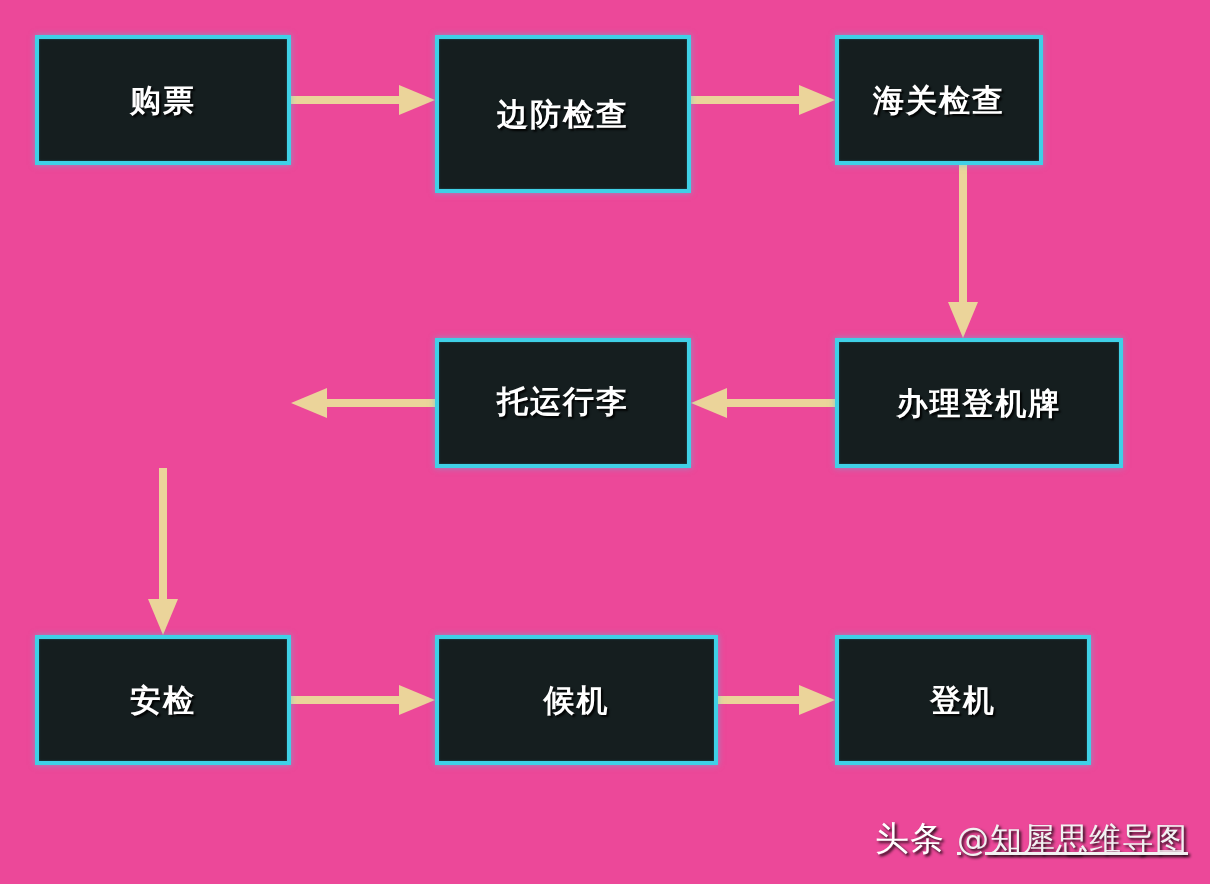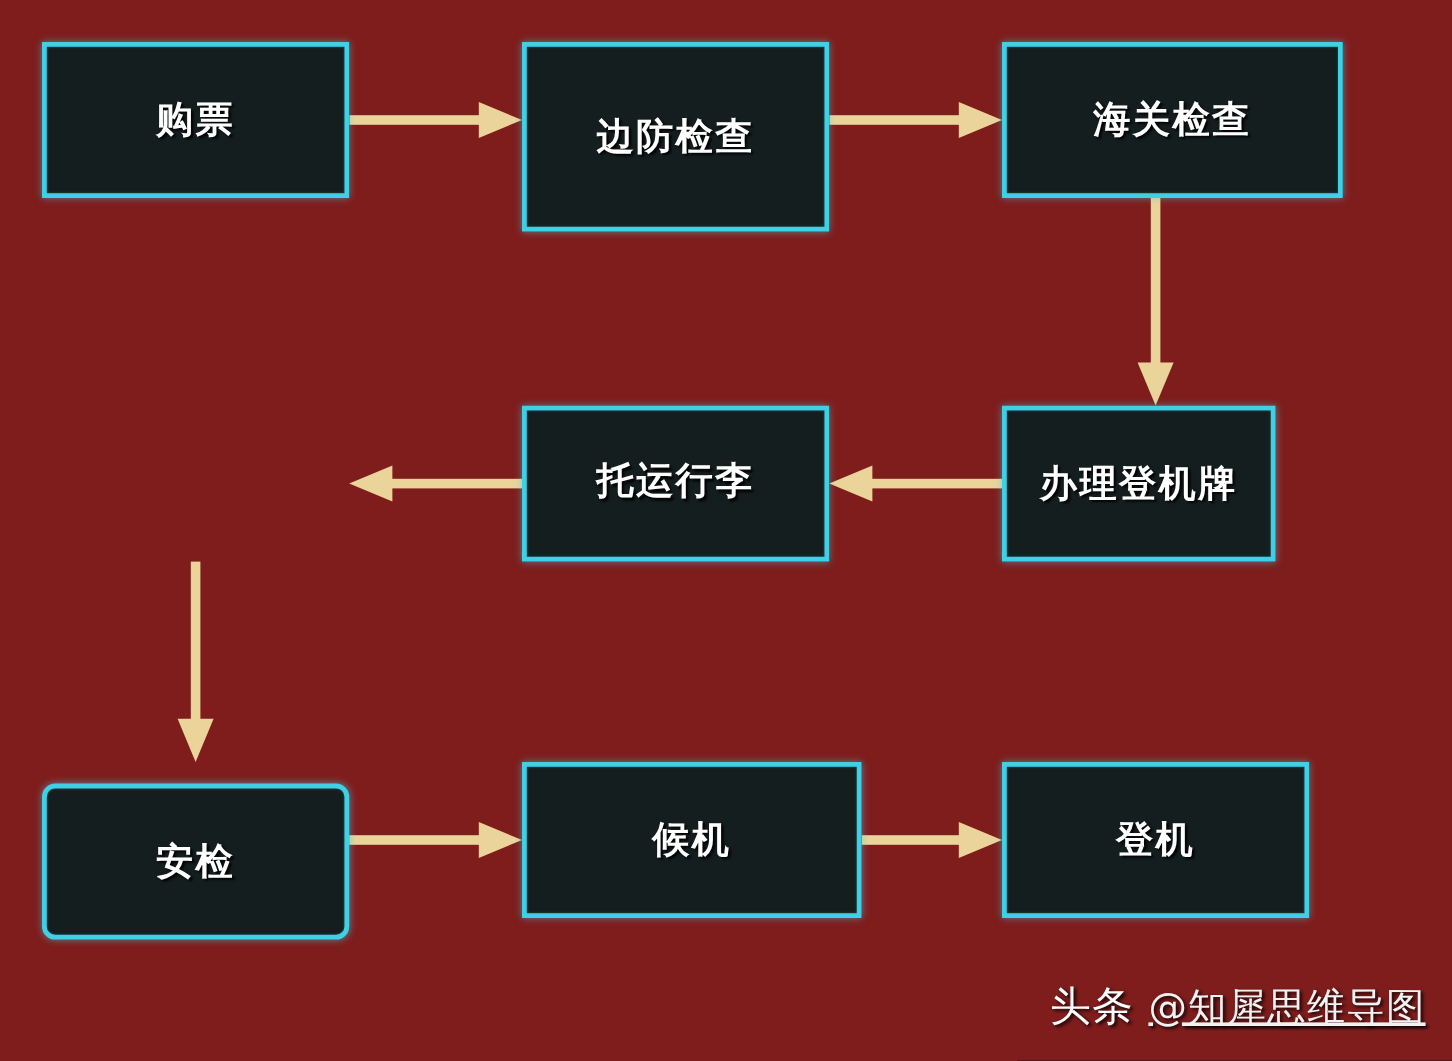--- a/index.html
+++ b/index.html
@@ -4,21 +4,21 @@
 <style>
   html, body {
     margin: 0;
     padding: 0;
     background: #0e0e0e;
   }
   #canvas {
     position: relative;
     width: 1210px;
     height: 884px;
-    background: #7f1d1d;
+    background: #ec4899;
     overflow: hidden;
     font-family: "DejaVu Sans", "Liberation Sans", sans-serif;
   }
 
   
   .node {
     position: absolute;
     box-sizing: border-box;
     background: #151e1f;
     border: 4px solid #3fd0e6;
@@ -133,34 +133,34 @@
   </div>
 
   <div class="node" style="left:35px; top:35px; width:256px; height:130px;">
     <span class="node-label">购票</span>
   </div>
 
   <div class="node" style="left:435px; top:35px; width:256px; height:158px;">
     <span class="node-label">边防检查</span>
   </div>
 
-  <div class="node" style="left:835px; top:35px; width:284px; height:130px;">
+  <div class="node" style="left:835px; top:35px; width:208px; height:130px;">
     <span class="node-label">海关检查</span>
   </div>
 
 
   <div class="node" style="left:435px; top:338px; width:256px; height:130px;font-family:Liberation Mono, monospace;">
     <span class="node-label">托运行李</span>
   </div>
 
-  <div class="node" style="left:835px; top:338px; width:228px; height:130px;">
+  <div class="node" style="left:835px; top:338px; width:288px; height:130px;">
     <span class="node-label">办理登机牌</span>
   </div>
 
-  <div class="node" style="left:35px; top:653px; width:256px; height:130px;border-radius:11px;">
+  <div class="node" style="left:35px; top:635px; width:256px; height:130px;">
     <span class="node-label">安检</span>
   </div>
 
   <div class="node" style="left:435px; top:635px; width:283px; height:130px;">
     <span class="node-label">候机</span>
   </div>
 
   <div class="node" style="left:835px; top:635px; width:256px; height:130px;">
     <span class="node-label">登机</span>
   </div>

